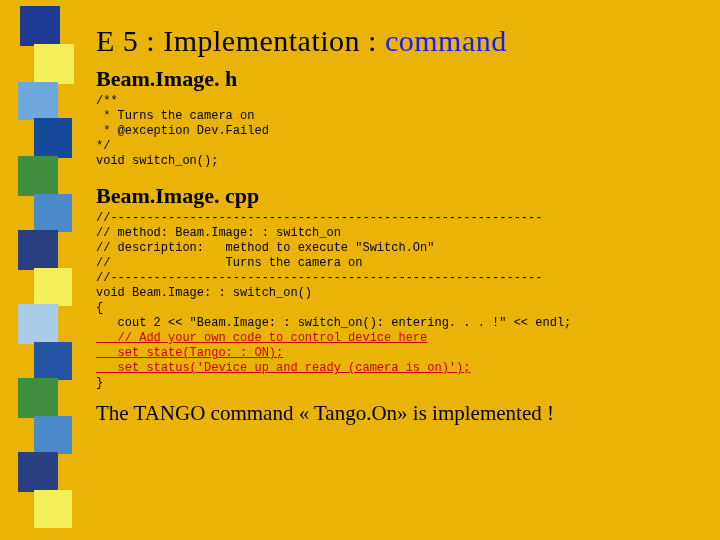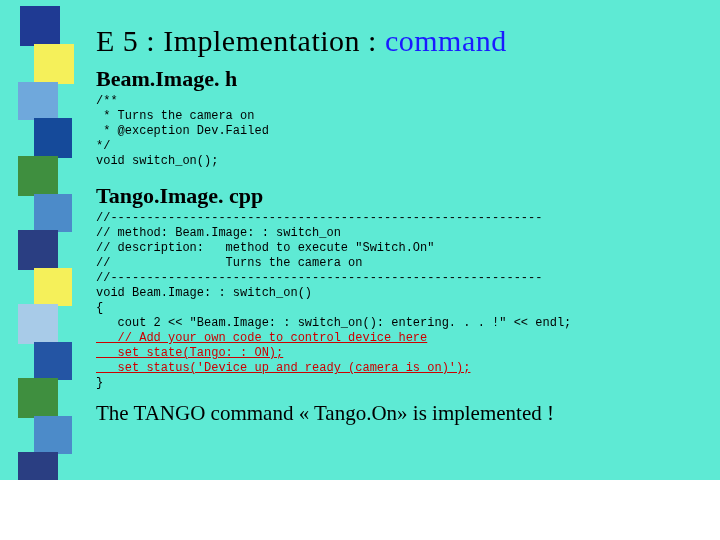--- a/index.html
+++ b/index.html
@@ -1,17 +1,17 @@
 <!DOCTYPE html>
 <html><head>
 <meta charset="utf-8">
 <style>
   * { box-sizing: border-box; margin: 0; padding: 0; }
   html, body { width: 720px; height: 540px; background: #ffffff; font-family: "Comic Sans MS", "Segoe UI", sans-serif; }
-  .stage { position: relative; width: 720px; height: 480px; background: #5eead4; overflow: hidden; }
+  .stage { position: relative; width: 720px; height: 540px; background: #eab308; overflow: hidden; }
   .sidebar { position: absolute; left: 0; top: 0; width: 72px; height: 540px; }
   .stripe { position: absolute; }
   .content { position: absolute; left: 96px; top: 24px; width: 600px; }
   .title { font-size: 30px; font-weight: 400; color: #000; margin-bottom: 8px; font-family: "Comic Sans MS", cursive; letter-spacing: 0.5px; }
   .title .accent { color: #1a1aff; }
   .subhead { font-size: 22px; font-weight: 700; color: #000; font-family: "Comic Sans MS", cursive; margin-top: 6px; margin-bottom: 2px; }
   .code { font-family: "Courier New", monospace; font-size: 12px; line-height: 1.25; white-space: pre; color: #000; }
   .code .red { color: #cc0000; text-decoration: underline; }
   .footer { font-size: 21px; font-family: "Comic Sans MS", cursive; color: #000; margin-top: 10px; }
 </style>
@@ -43,19 +43,19 @@
       <span>E 5 : Implementation : </span><span class="accent">command</span>
     </div>
 
     <div class="subhead">Beam.Image. h</div>
     <div class="code">/**
  * Turns the camera on
  * @exception Dev.Failed
 */
 void switch_on();</div>
 
-    <div class="subhead" style="margin-top:14px;">Tango.Image. cpp</div>
+    <div class="subhead" style="margin-top:14px;">Beam.Image. cpp</div>
     <div class="code"><div>//------------------------------------------------------------</div><div>// method: Beam.Image: : switch_on</div><div>// description:   method to execute "Switch.On"</div><div>//                Turns the camera on</div><div>//------------------------------------------------------------</div><div>void Beam.Image: : switch_on()</div><div>{</div><div>   cout 2 &lt;&lt; "Beam.Image: : switch_on(): entering. . . !" &lt;&lt; endl;</div><div></div><div class="red">   // Add your own code to control device here</div><div class="red">   set_state(Tango: : ON);</div><div class="red">   set_status('Device up and ready (camera is on)');</div><div>}</div></div>
 
     <div class="footer">The TANGO command « Tango.On» is implemented !</div>
 
   </div>
 </div>
 
 </body></html>

